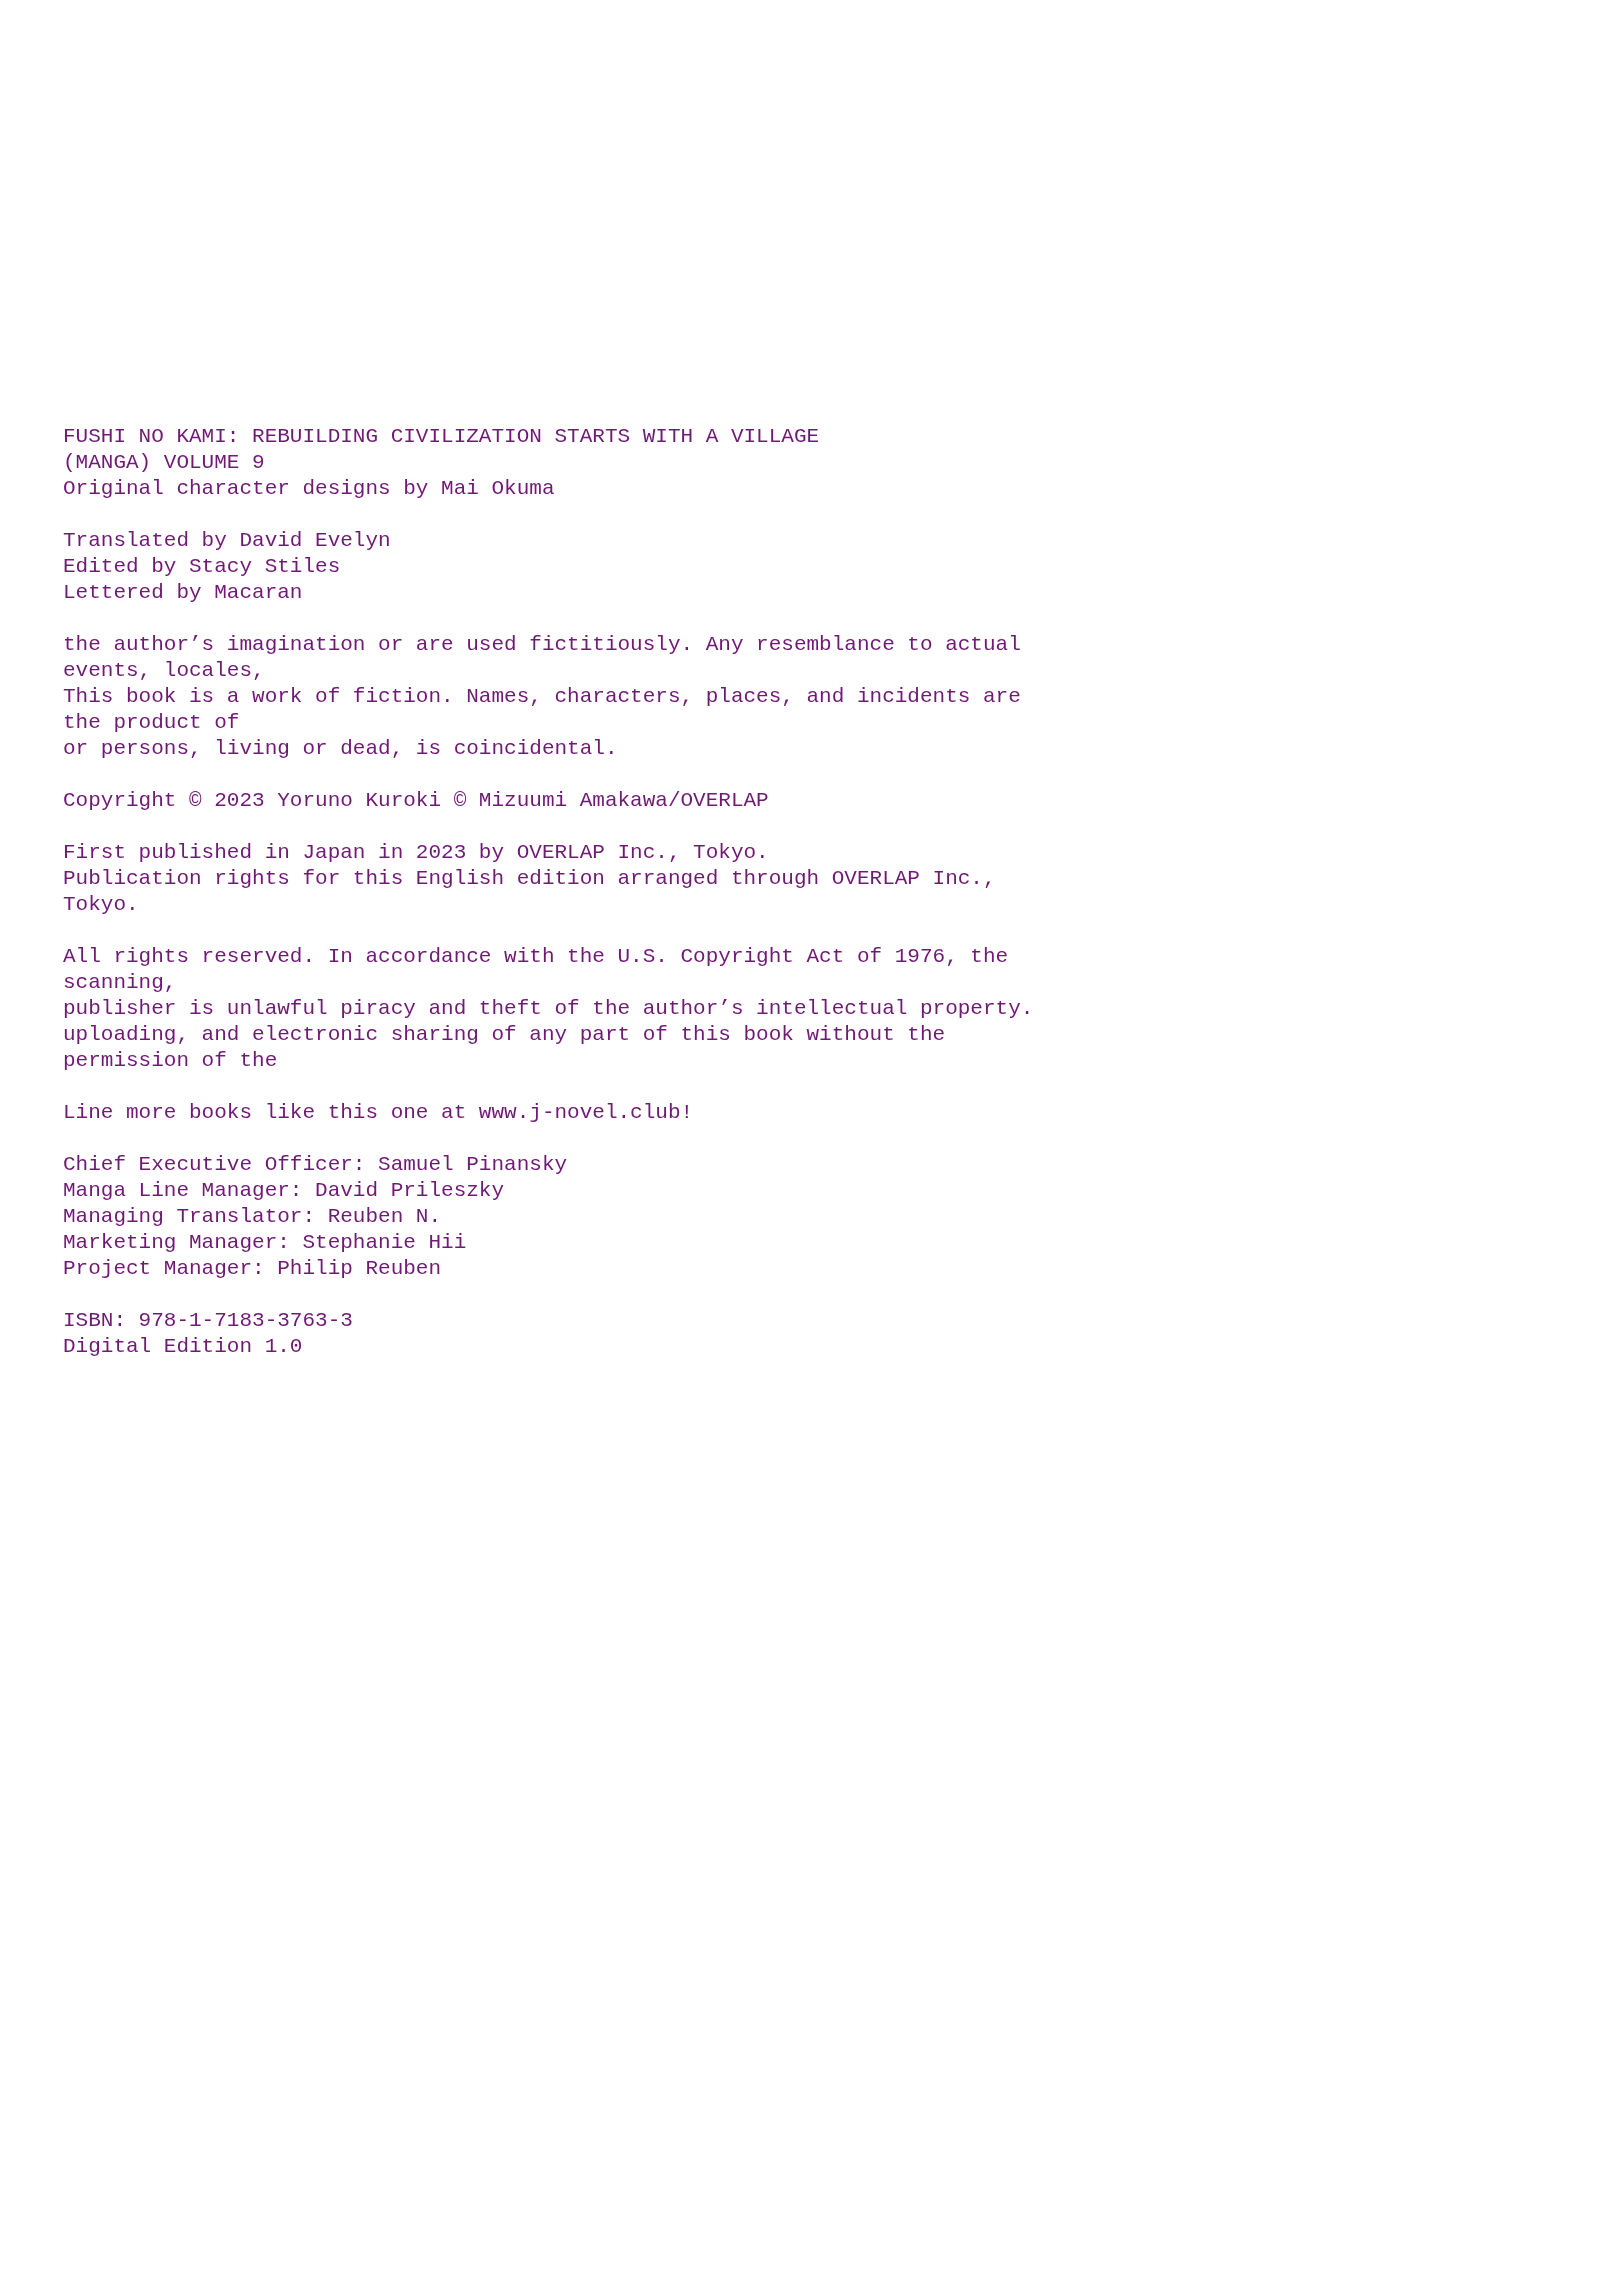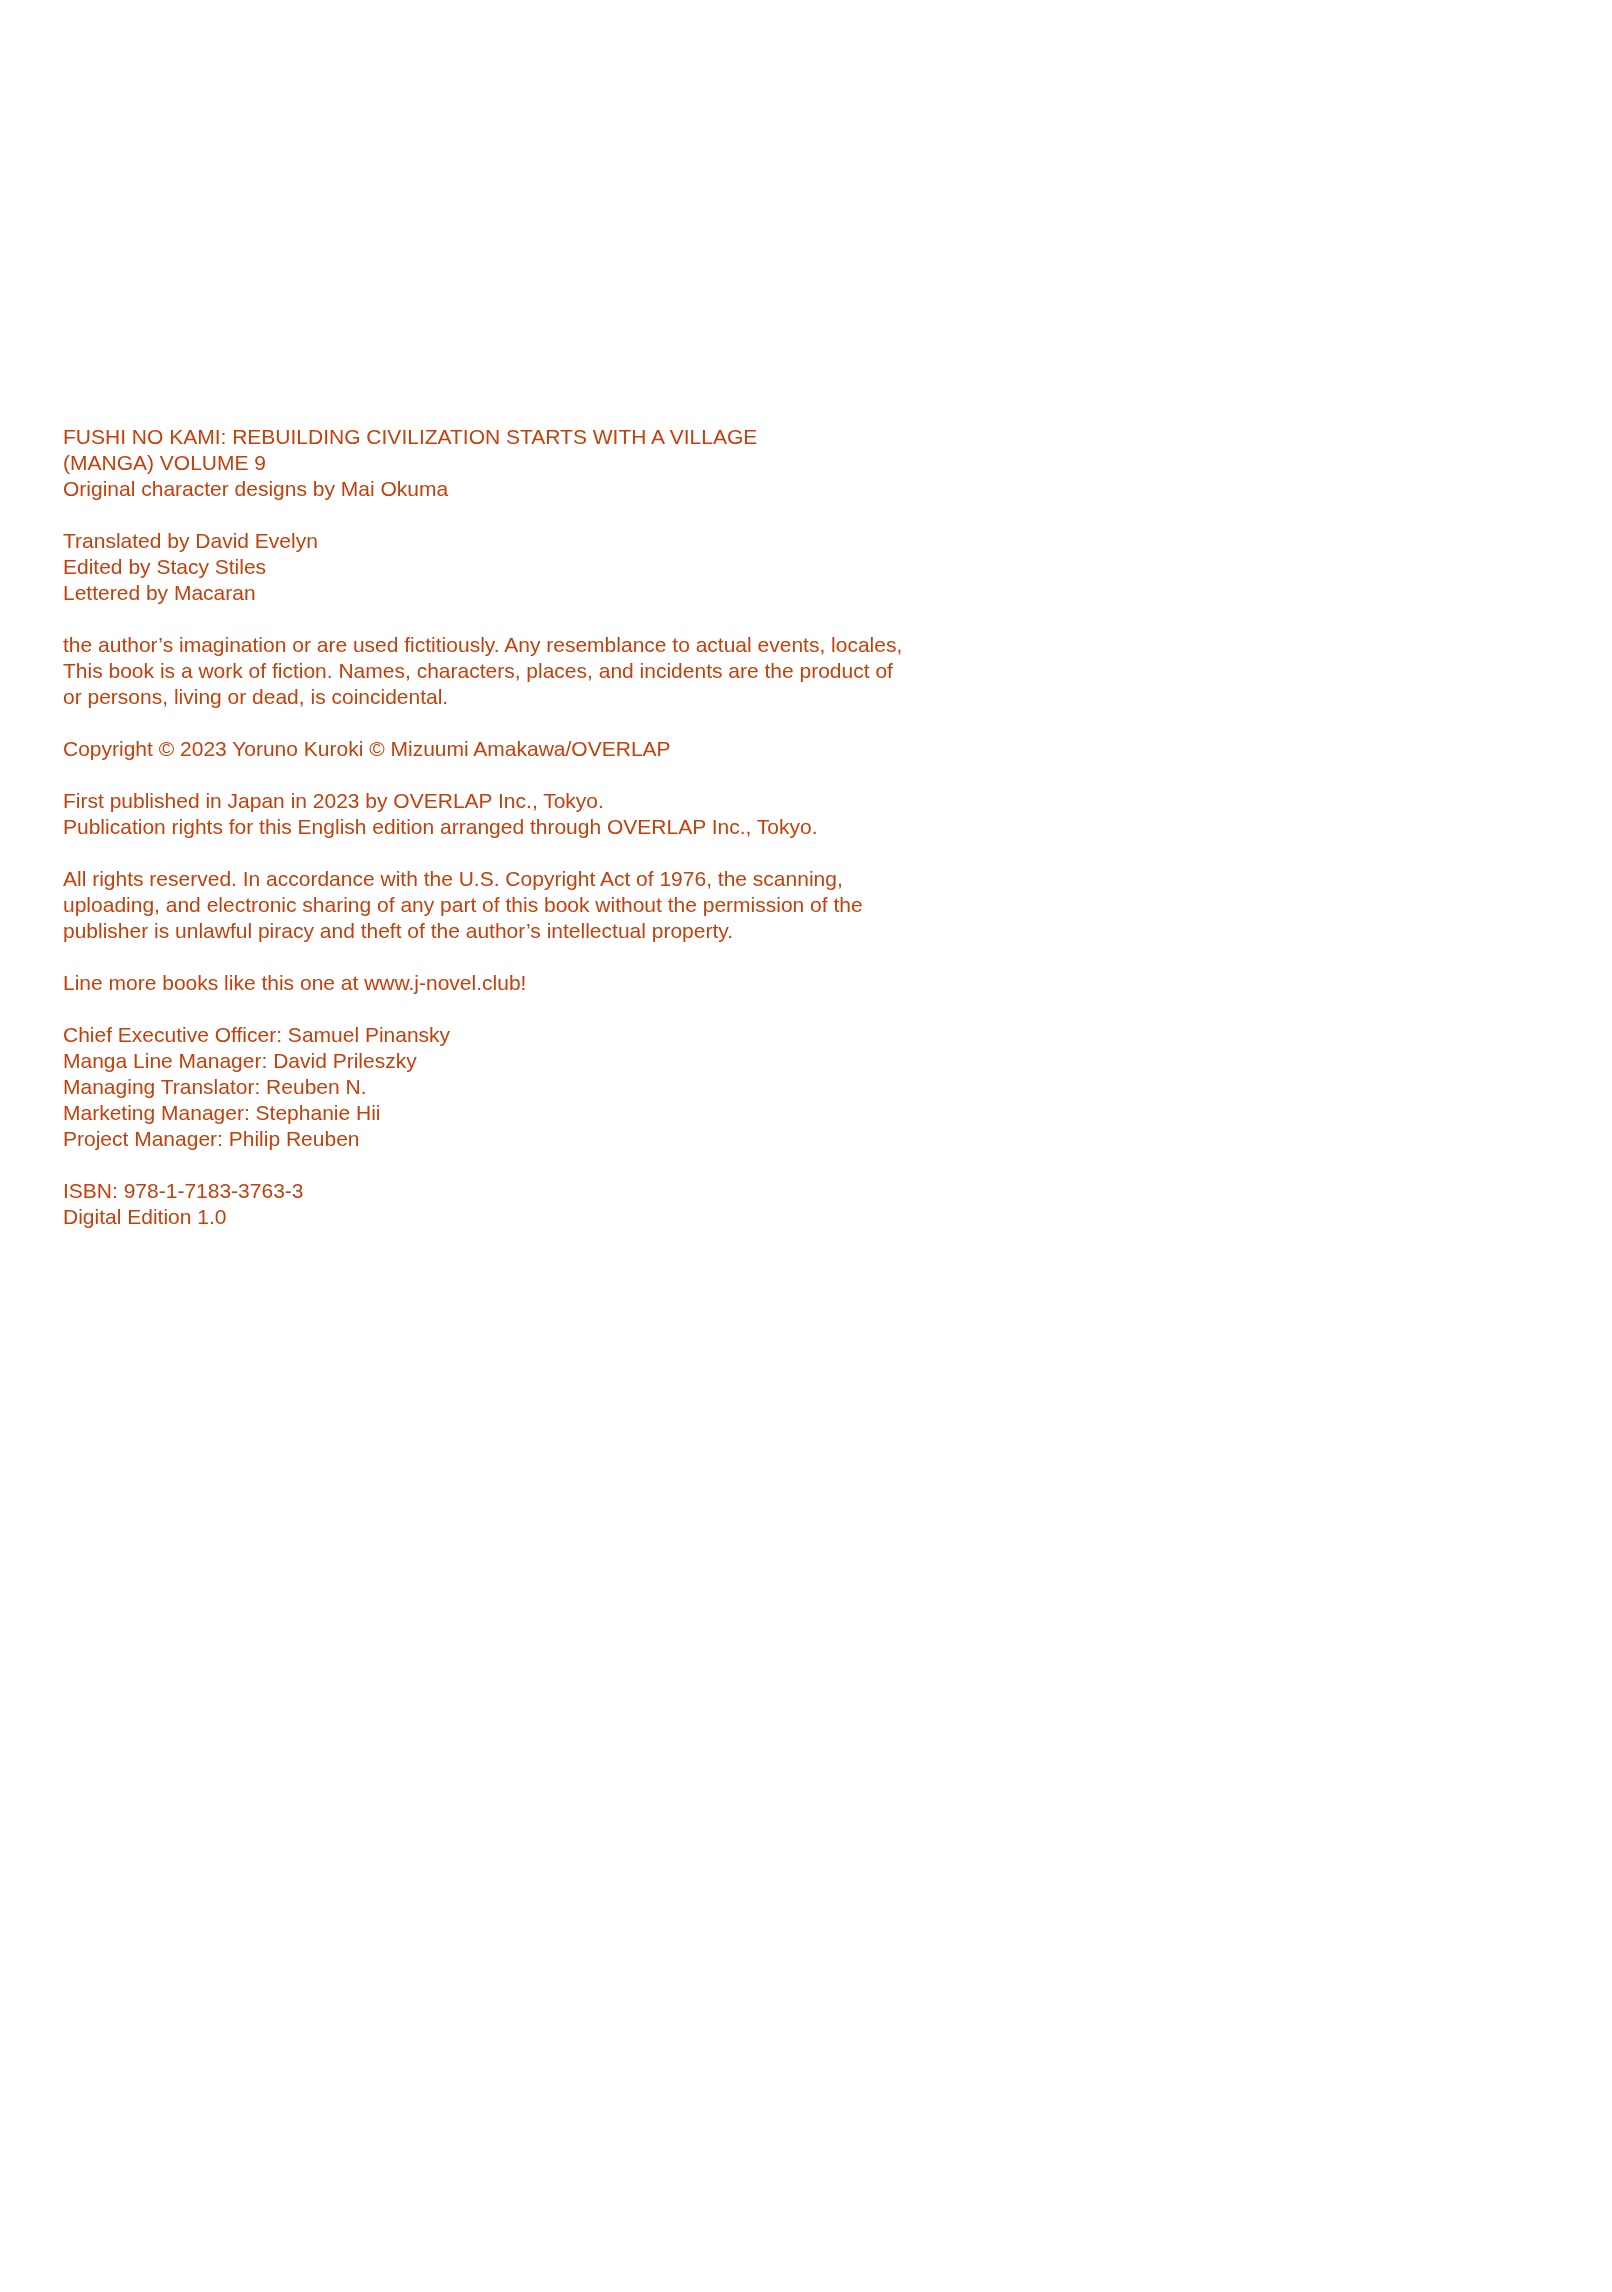--- a/index.html
+++ b/index.html
@@ -6,22 +6,22 @@
     margin: 0;
     padding: 0;
     background: #ffffff;
   }
   .page {
     position: relative;
     width: 1613px;
     height: 1743px;
     background: #ffffff;
     overflow: hidden;
-    font-family: Liberation Sans, sans-serif;
-    color: #c2410c;
+    font-family: Liberation Mono, monospace;
+    color: #701a75;
   }
   .text-column {
     position: absolute;
     top: 398px;
     left: 63px;
     width: 985px;
     font-size: 21px;
     line-height: 26px;
     -webkit-font-smoothing: antialiased;
   }
@@ -68,22 +68,22 @@
 
     <p class="block">
       </p>
       <div class="line">First published in Japan in 2023 by OVERLAP Inc., Tokyo.</div>
       <div class="line">Publication rights for this English edition arranged through OVERLAP Inc., Tokyo.</div>
     <p></p>
 
     <p class="block">
       </p>
       <div class="line">All rights reserved. In accordance with the U.S. Copyright Act of 1976, the scanning,</div>
+      <div class="line">publisher is unlawful piracy and theft of the author’s intellectual property.</div>
       <div class="line">uploading, and electronic sharing of any part of this book without the permission of the</div>
-      <div class="line">publisher is unlawful piracy and theft of the author’s intellectual property.</div>
     <p></p>
 
     <p class="block">
       </p>
       <div class="line">Line more books like this one at www.j-novel.club!</div>
     <p></p>
 
     <p class="block">
       </p>
       <div class="line">Chief Executive Officer: Samuel Pinansky</div>

